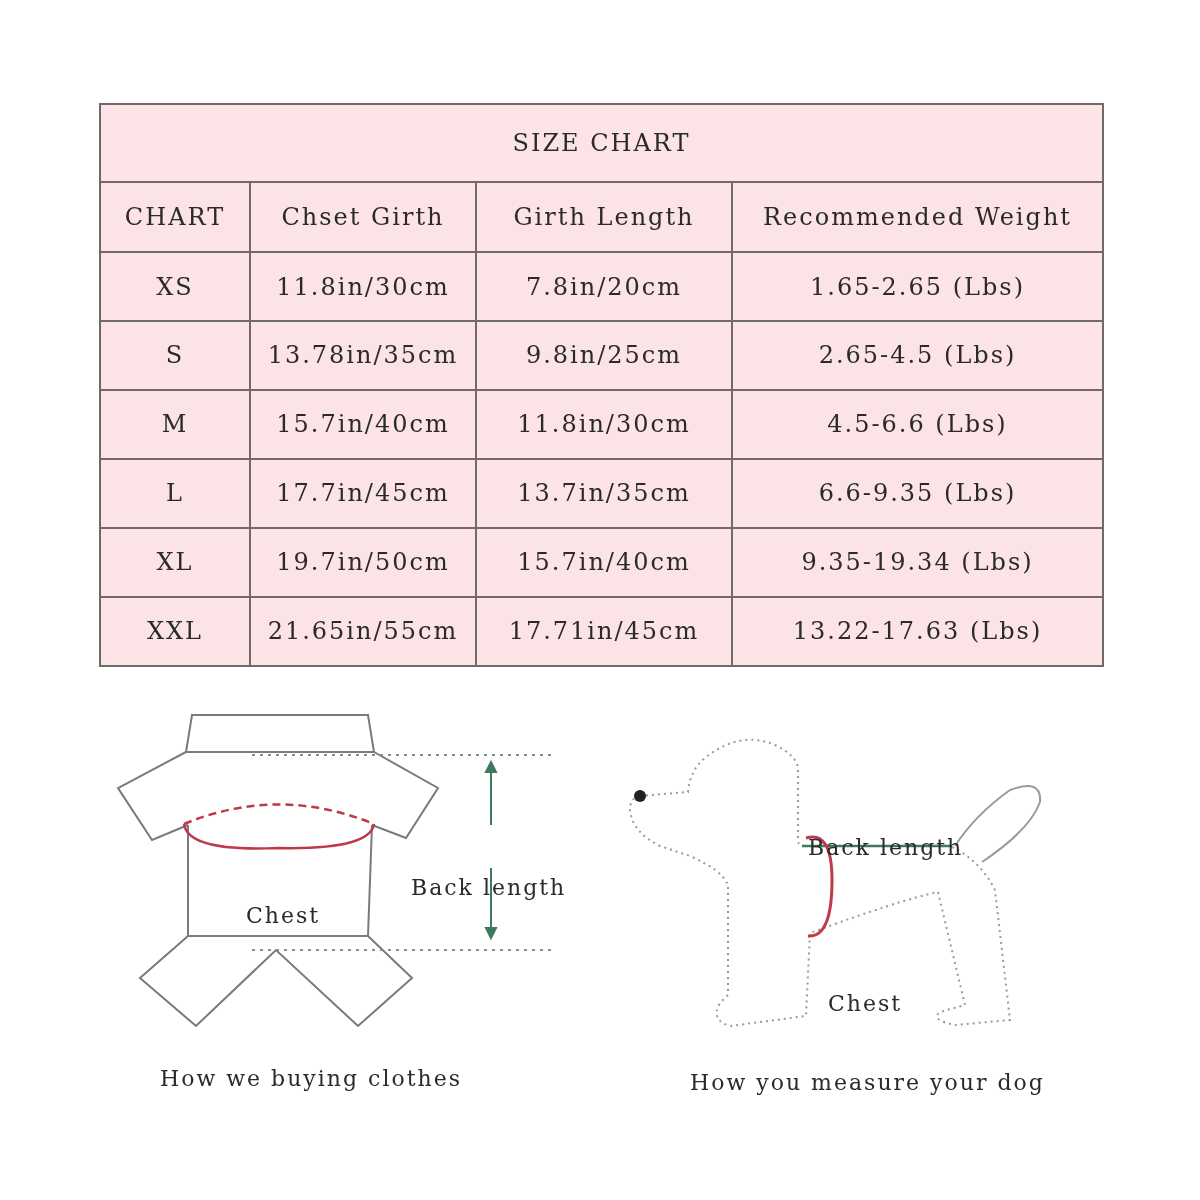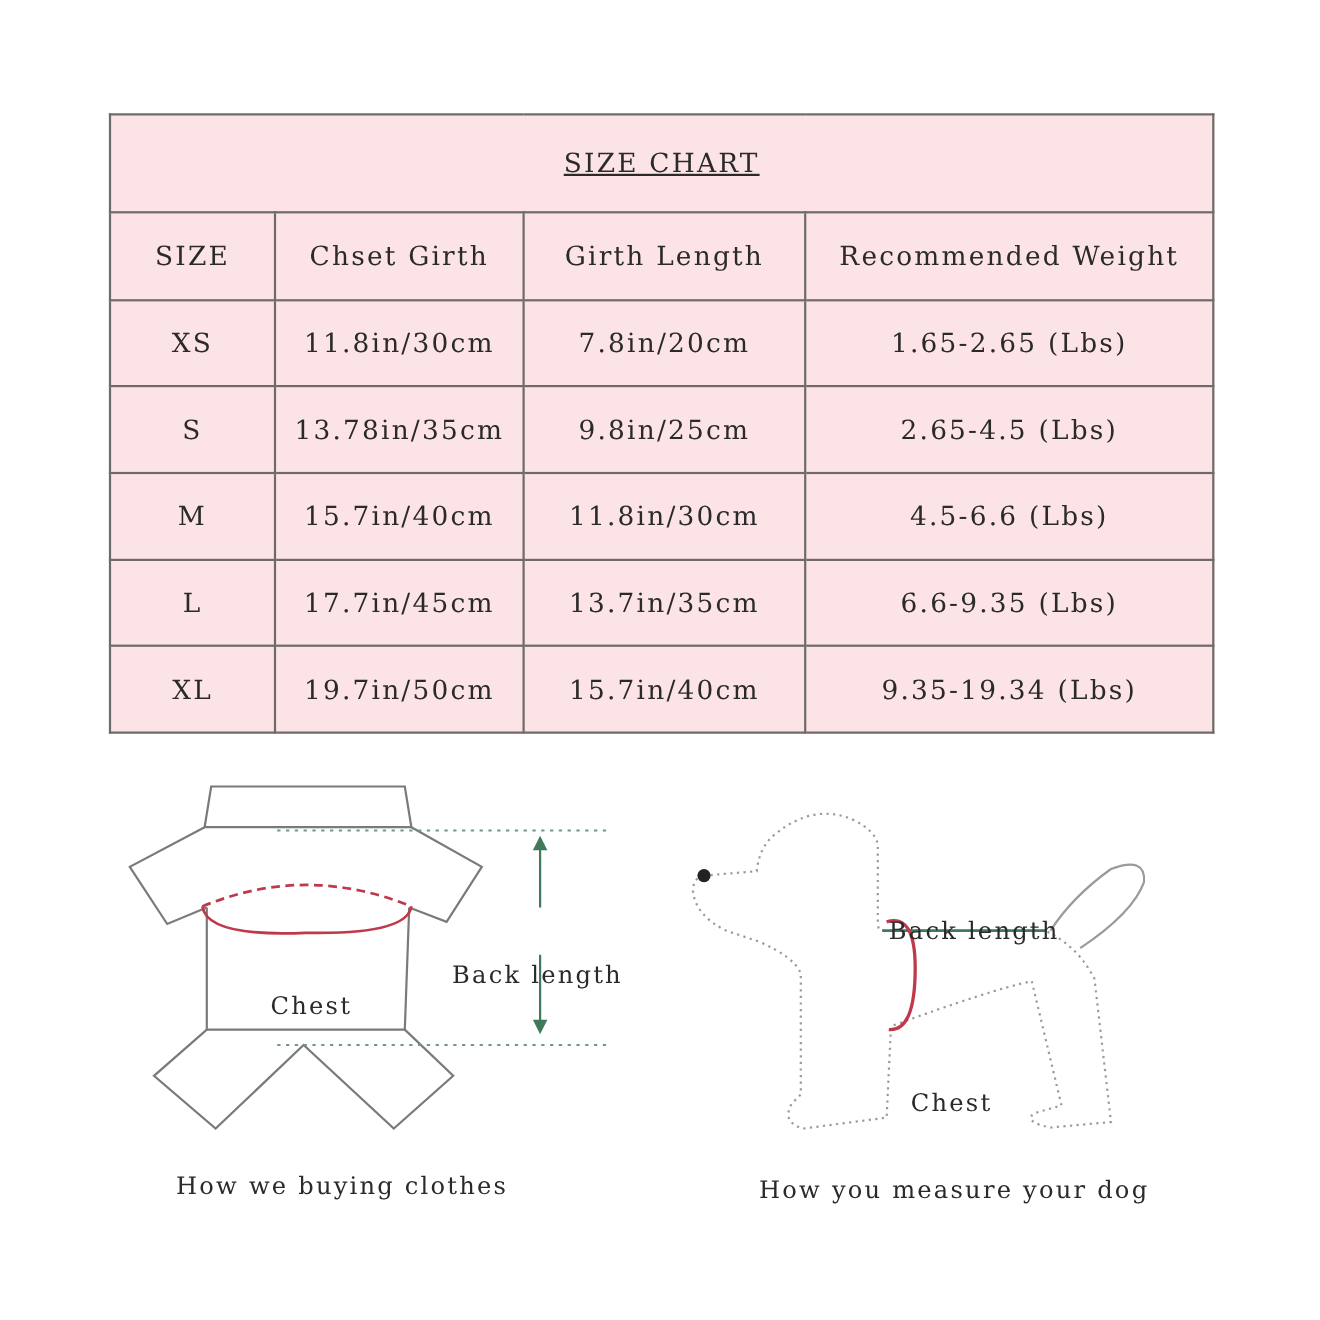--- a/index.html
+++ b/index.html
@@ -6,21 +6,21 @@
     body { width: 1200px; height: 1200px; position: relative; overflow: hidden;
            font-family: "DejaVu Serif", "Liberation Serif", serif; color: #2a2a2a; }
     .size-table {
       position: absolute; left: 99px; top: 103px; width: 1003px; height: 564px;
       border-collapse: collapse; background: #fce4e6; table-layout: fixed;
     }
     .size-table td, .size-table th {
       border: 2px solid #6e6a6a; text-align: center; font-weight: normal;
       font-size: 24px; letter-spacing: 2px; padding: 0; white-space: nowrap;
     }
-    .size-table .title-row td { height: 60px; letter-spacing: 2px; text-decoration: underline; }
+    .size-table .title-row td { height: 60px; letter-spacing: 2px; }
     .size-table .head-row th { height: 54px; }
     .size-table .data-row td { height: 53px; }
     .size-table .note-row td { height: 108px; line-height: 36px; white-space: normal; padding: 0 12px; letter-spacing: 2px; }
     .diagram { position: absolute; }
     .caption { position: absolute; font-size: 22px; letter-spacing: 2px; white-space: nowrap; }
     .label { position: absolute; font-size: 22px; letter-spacing: 2px; white-space: nowrap; margin-top: 43px; }
   </style>
 </head>
 <body>
 
@@ -29,21 +29,21 @@
     <col style="width:150px">
       <col style="width:226px">
       <col style="width:256px">
       <col style="width:371px">
   </colgroup>
   <tbody>
       <tr class="title-row">
     <td colspan="4">SIZE CHART</td>
   </tr>
   <tr class="head-row">
-    <th>SIZE</th>
+    <th>CHART</th>
     <th>Chset Girth</th>
     <th>Girth Length</th>
     <th>Recommended Weight</th>
   </tr>
   <tr class="data-row">
     <td>XS</td>
     <td>11.8in/30cm</td>
     <td>7.8in/20cm</td>
     <td>1.65-2.65 (Lbs)</td>
   </tr>
@@ -63,20 +63,26 @@
     <td>L</td>
     <td>17.7in/45cm</td>
     <td>13.7in/35cm</td>
     <td>6.6-9.35 (Lbs)</td>
   </tr>
   <tr class="data-row">
     <td>XL</td>
     <td>19.7in/50cm</td>
     <td>15.7in/40cm</td>
     <td>9.35-19.34 (Lbs)</td>
+  </tr>
+  <tr class="data-row">
+    <td>XXL</td>
+    <td>21.65in/55cm</td>
+    <td>17.71in/45cm</td>
+    <td>13.22-17.63 (Lbs)</td>
   </tr>
 </tbody>
   </table>
 
 <svg class="diagram" style="left:100px;top:700px" width="480" height="340" viewBox="0 0 480 340">
   <g fill="none" stroke="#7a7a7a" stroke-width="2">
 
     <path d="M92 15 L268 15 L274 52 L86 52 Z"></path>
 
     <path d="M86 52 L18 88 L52 140 L88 125"></path>

